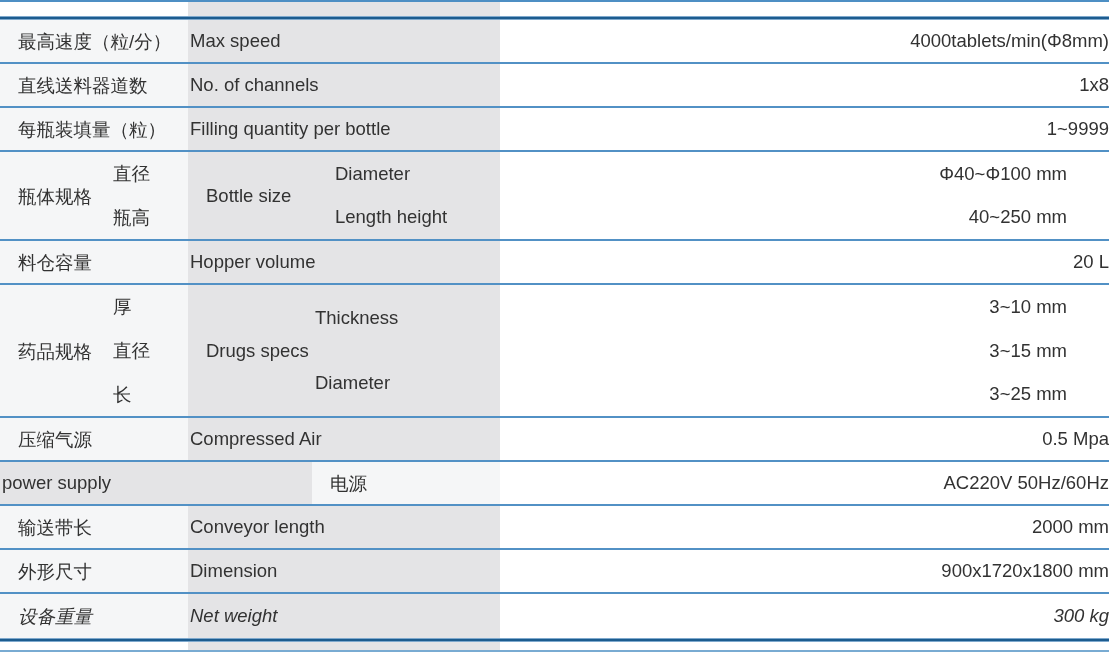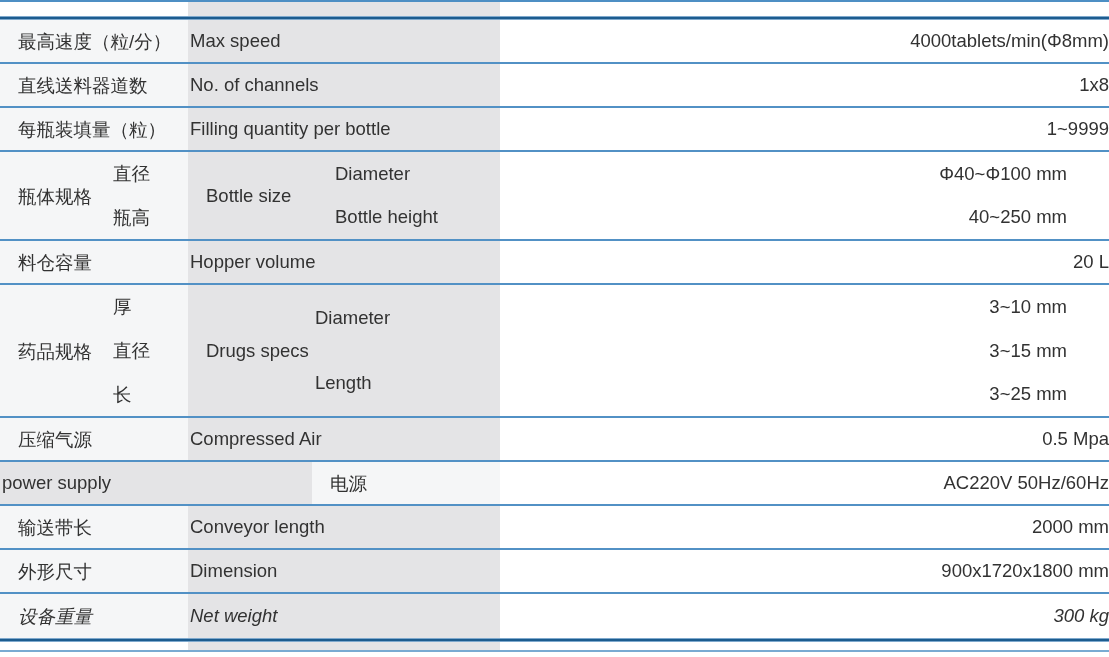--- a/index.html
+++ b/index.html
@@ -107,21 +107,21 @@
         <span class="main">瓶体规格</span>
         <div class="subs subs-cn">
           <span>直径</span>
           <span>瓶高</span>
         </div>
       </div>
       <div class="cell en">
         <span class="main">Bottle size</span>
         <div class="subs subs-en-bottle">
           <span>Diameter</span>
-          <span>Bottle height</span>
+          <span>Length height</span>
         </div>
       </div>
       <div class="cell val">
         <div class="subs subs-val">
           <span>Φ40~Φ100 mm</span>
           <span>40~250 mm</span>
         </div>
       </div>
     </div>
 
@@ -142,22 +142,22 @@
         <span class="main">药品规格</span>
         <div class="subs subs-cn">
           <span>厚</span>
           <span>直径</span>
           <span>长</span>
         </div>
       </div>
       <div class="cell en">
         <span class="main">Drugs specs</span>
         <div class="subs subs-en-drugs">
+          <span>Thickness</span>
           <span>Diameter</span>
-          <span>Length</span>
         </div>
       </div>
       <div class="cell val">
         <div class="subs subs-val">
           <span>3~10 mm</span>
           <span>3~15 mm</span>
           <span>3~25 mm</span>
         </div>
       </div>
     </div>

